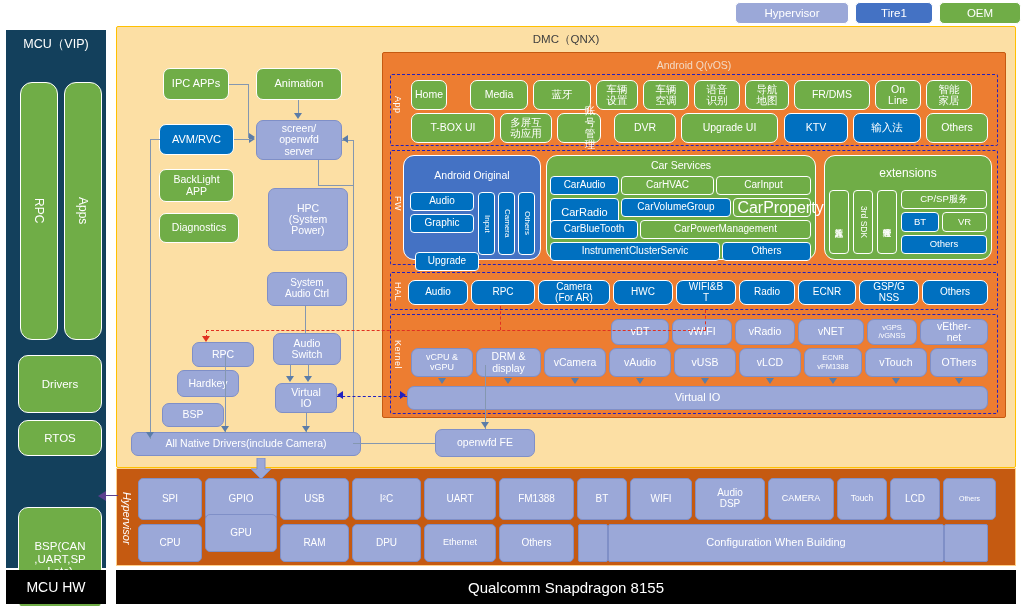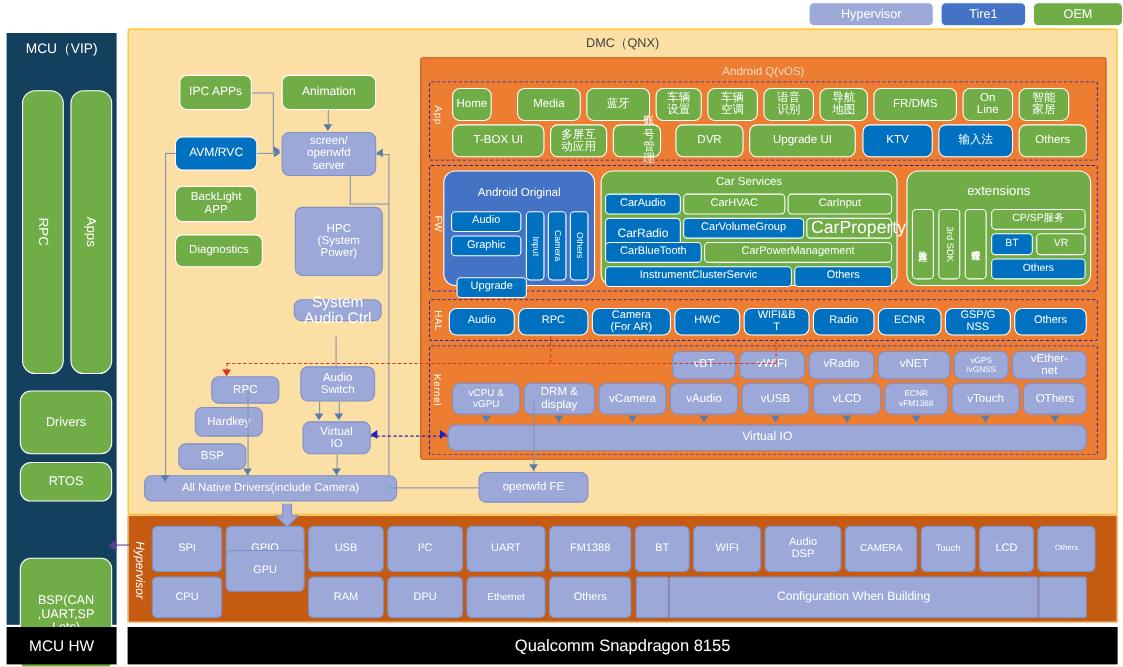--- a/index.html
+++ b/index.html
@@ -137,21 +137,21 @@
     <div class="box blue" style="left: 159px; top: 124px; width: 75px; height: 31px; font-size: 11px;">AVM/RVC</div>
     <div class="box lav" style="left: 256px; top: 120px; width: 86px; height: 40px; font-size: 10.5px;">screen/
 openwfd
 server</div>
     <div class="box green" style="left: 159px; top: 169px; width: 75px; height: 33px; font-size: 10.5px;">BackLight
 APP</div>
     <div class="box green" style="left: 159px; top: 213px; width: 80px; height: 30px; font-size: 10.5px;">Diagnostics</div>
     <div class="box lav" style="left: 268px; top: 188px; width: 80px; height: 63px; font-size: 10.5px;">HPC
 (System
 Power)</div>
-    <div class="box lav" style="left: 267px; top: 272px; width: 80px; height: 20px; font-size: 14px;">System
+    <div class="box lav" style="left: 267px; top: 272px; width: 80px; height: 34px; font-size: 10px;">System
 Audio Ctrl</div>
     <div class="box lav" style="left: 192px; top: 342px; width: 62px; height: 25px; font-size: 10.5px;">RPC</div>
     <div class="box lav" style="left: 273px; top: 333px; width: 68px; height: 32px; font-size: 10.5px;">Audio
 Switch</div>
     <div class="box lav" style="left: 177px; top: 370px; width: 62px; height: 27px; font-size: 10.5px;">Hardkey</div>
     <div class="box lav" style="left: 275px; top: 383px; width: 62px; height: 30px; font-size: 10.5px;">Virtual
 IO</div>
     <div class="box lav" style="left: 162px; top: 403px; width: 62px; height: 24px; font-size: 10.5px;">BSP</div>
     <div class="box lav" style="left: 131px; top: 432px; width: 230px; height: 24px; font-size: 10.5px;">All Native Drivers(include Camera)</div>
     <div class="box lav" style="left: 435px; top: 429px; width: 100px; height: 28px; font-size: 10.5px;">openwfd FE</div>
@@ -295,21 +295,21 @@
     <div class="box lav" style="left: 499px; top: 478px; width: 75px; height: 42px; font-size: 10px; border-radius: 5px;">FM1388</div>
     <div class="box lav" style="left: 577px; top: 478px; width: 50px; height: 42px; font-size: 10px; border-radius: 5px;">BT</div>
     <div class="box lav" style="left: 630px; top: 478px; width: 62px; height: 42px; font-size: 10px; border-radius: 5px;">WIFI</div>
     <div class="box lav" style="left: 695px; top: 478px; width: 70px; height: 42px; font-size: 10px; border-radius: 5px;">Audio
 DSP</div>
     <div class="box lav" style="left: 768px; top: 478px; width: 66px; height: 42px; font-size: 9px; border-radius: 5px;">CAMERA</div>
     <div class="box lav" style="left: 837px; top: 478px; width: 50px; height: 42px; font-size: 8.5px; border-radius: 5px;">Touch</div>
     <div class="box lav" style="left: 890px; top: 478px; width: 50px; height: 42px; font-size: 10px; border-radius: 5px;">LCD</div>
     <div class="box lav" style="left: 943px; top: 478px; width: 53px; height: 42px; font-size: 7px; border-radius: 5px;">Others</div>
     <div class="box lav" style="left: 138px; top: 524px; width: 64px; height: 38px; font-size: 10px; border-radius: 5px;">CPU</div>
-    <div class="box lav" style="left: 205px; top: 500px; width: 72px; height: 38px; font-size: 10px; border-radius: 5px;">GPU</div>
+    <div class="box lav" style="left: 205px; top: 514px; width: 72px; height: 38px; font-size: 10px; border-radius: 5px;">GPU</div>
     <div class="box lav" style="left: 280px; top: 524px; width: 69px; height: 38px; font-size: 10px; border-radius: 5px;">RAM</div>
     <div class="box lav" style="left: 352px; top: 524px; width: 69px; height: 38px; font-size: 10px; border-radius: 5px;">DPU</div>
     <div class="box lav" style="left: 424px; top: 524px; width: 72px; height: 38px; font-size: 9px; border-radius: 5px;">Ethernet</div>
     <div class="box lav" style="left: 499px; top: 524px; width: 75px; height: 38px; font-size: 10px; border-radius: 5px;">Others</div>
     <div class="box lav" style="left: 578px; top: 524px; width: 30px; height: 38px; border-radius: 2px;"></div>
     <div class="box lav" style="left: 944px; top: 524px; width: 44px; height: 38px; border-radius: 2px;"></div>
   </div>
 <div class="box lav" style="left:608px;top:524px;width:336px;height:38px;font-size:11px;border-radius:2px;">Configuration When Building</div>
 
 <div class="abs" id="soc">Qualcomm Snapdragon 8155</div>

